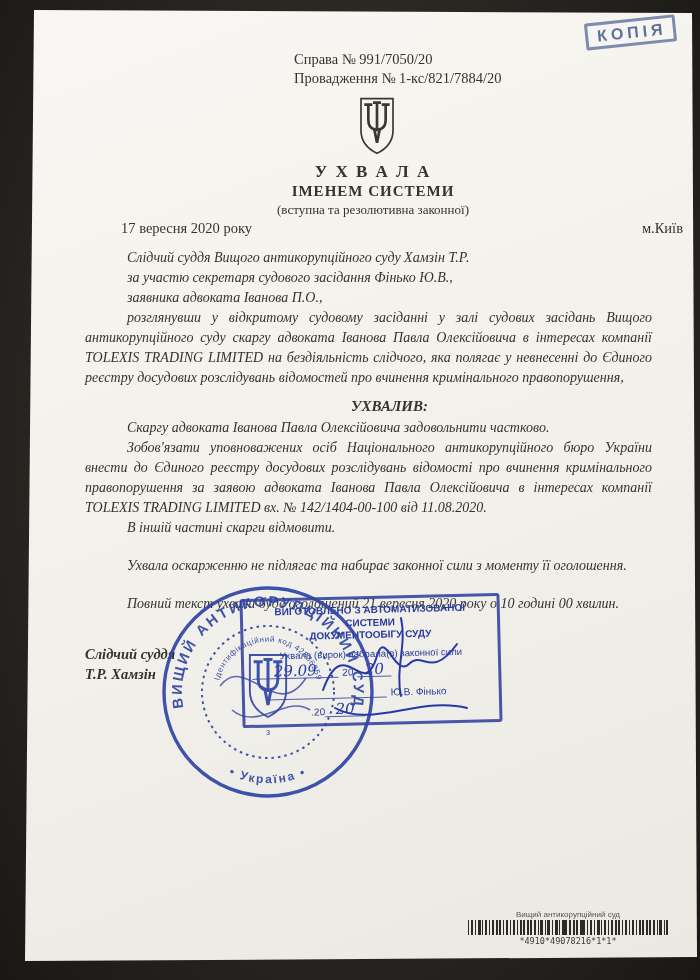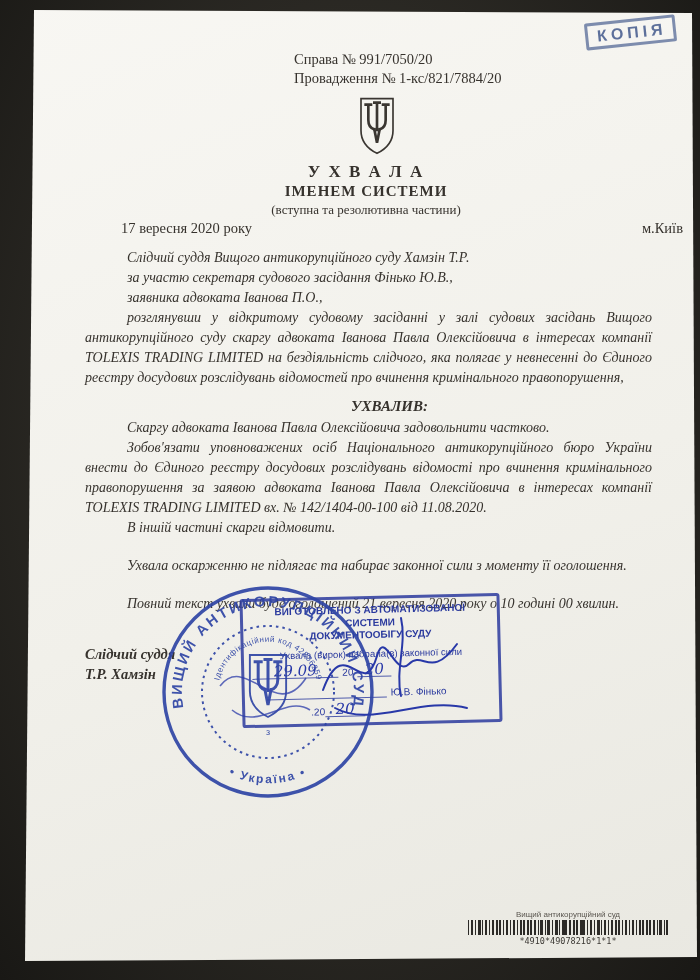--- a/index.html
+++ b/index.html
@@ -11,21 +11,21 @@
          background:linear-gradient(160deg,#f8f7f3 0%,#f1f0ea 55%,#e9e8e1 100%);}
   .ink{color:#36322d;}
   
   .copy-stamp{position:absolute;left:585px;top:19px;transform:rotate(-6deg);
       font-family:"Liberation Sans",sans-serif;font-weight:bold;font-size:16px;letter-spacing:4px;
       color:rgba(84,104,150,.95);border:3px solid rgba(84,104,150,.75);border-radius:2px;
       padding:2px 6px 1px 9px;background:rgba(255,255,255,.15);}
   .case-block{position:absolute;right:46px;top:50px;width:360px;
       font-size:14.5px;line-height:19px;}
   .emblem{position:absolute;left:356px;top:96px;width:42px;height:60px;}
-  .title-block{position:absolute;left:78px;top:162px;width:576px;text-align:center;}
+  .title-block{position:absolute;left:85px;top:162px;width:576px;text-align:center;}
   .title-main{font-size:17px;font-weight:bold;letter-spacing:2px;}
   .title-sub{font-size:15px;font-weight:bold;letter-spacing:1px;margin-top:1px;}
   .title-note{font-size:13px;margin-top:2px;}
   .meta-row{position:absolute;left:85px;top:220px;width:562px;display:flex;justify-content:space-between;
       font-size:14.5px;margin-left:36px;}
   
   .doc-body{position:absolute;left:85px;top:248px;width:567px;font-size:14px;line-height:20px;font-style:italic;}
   .doc-body p{margin:0;text-indent:42px;}
   .jst{text-align:justify;line-height:20px;}
   .ruling-head{font-weight:bold;text-align:center;text-indent:0;margin:8px 0 2px 0 !important;font-size:15px;}
@@ -82,21 +82,21 @@
     <div>Провадження № 1-кс/821/7884/20</div>
   </div>
 
   <svg class="emblem" viewBox="0 0 60 90">
     <use href="#tryzub" stroke="#3a3631"></use>
   </svg>
 
   <div class="title-block ink">
     <div class="title-main">У Х В А Л А</div>
     <div class="title-sub">ІМЕНЕМ СИСТЕМИ</div>
-    <div class="title-note">(вступна та резолютивна частини)</div>
+    <div class="title-note">(вступна та резолютивна законної)</div>
   </div>
 
   <div class="meta-row ink">
     <span>17 вересня 2020 року</span>
     <span>м.Київ</span>
   </div>
 
   <div class="doc-body ink">
     <p>Слідчий суддя Вищого антикорупційного суду Хамзін Т.Р.</p>
     <p>за участю секретаря судового засідання Фінько Ю.В.,</p>

